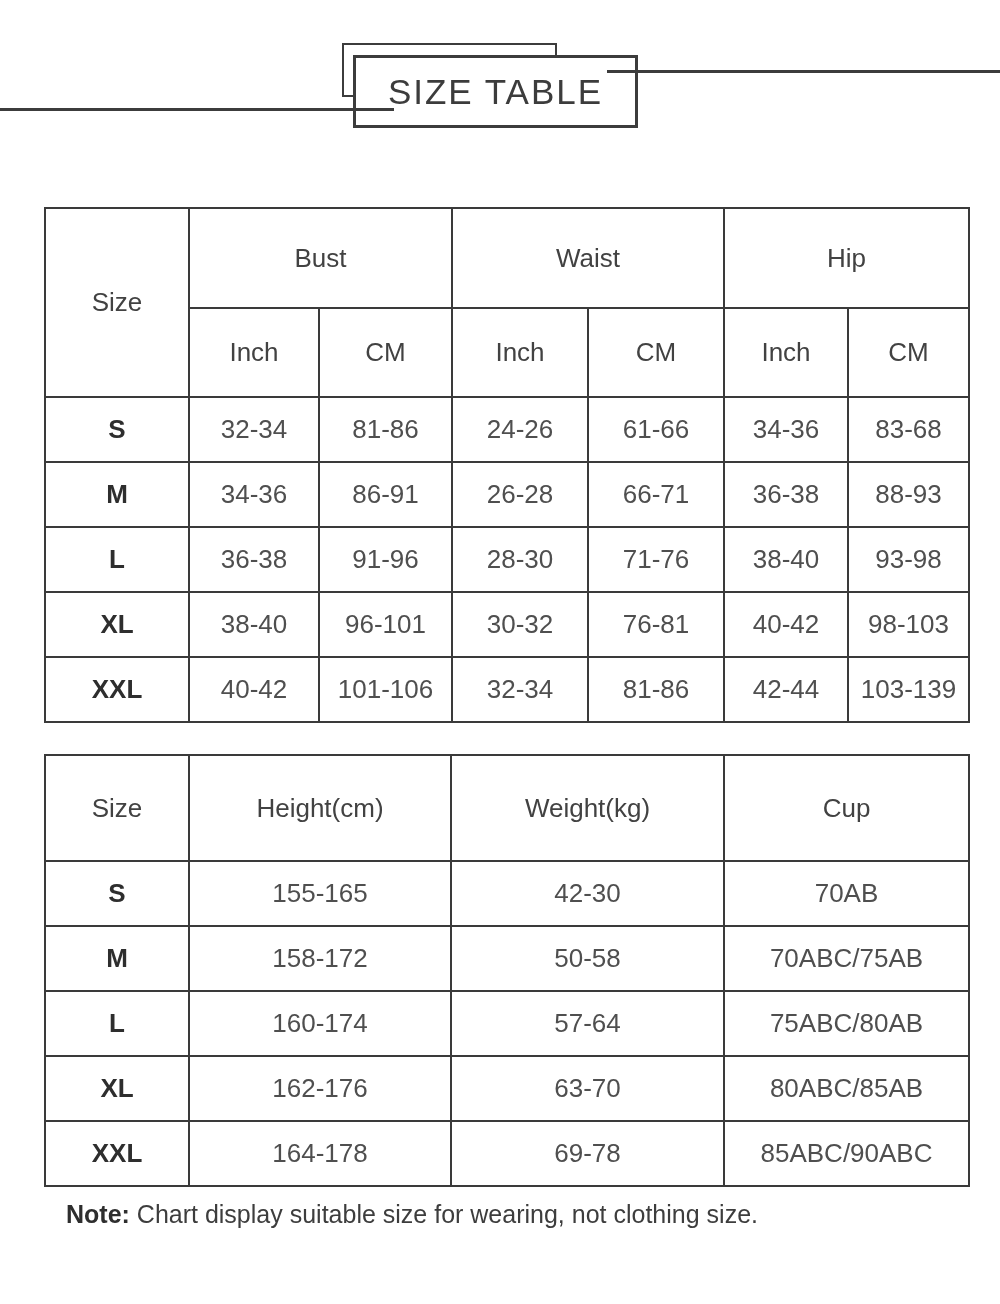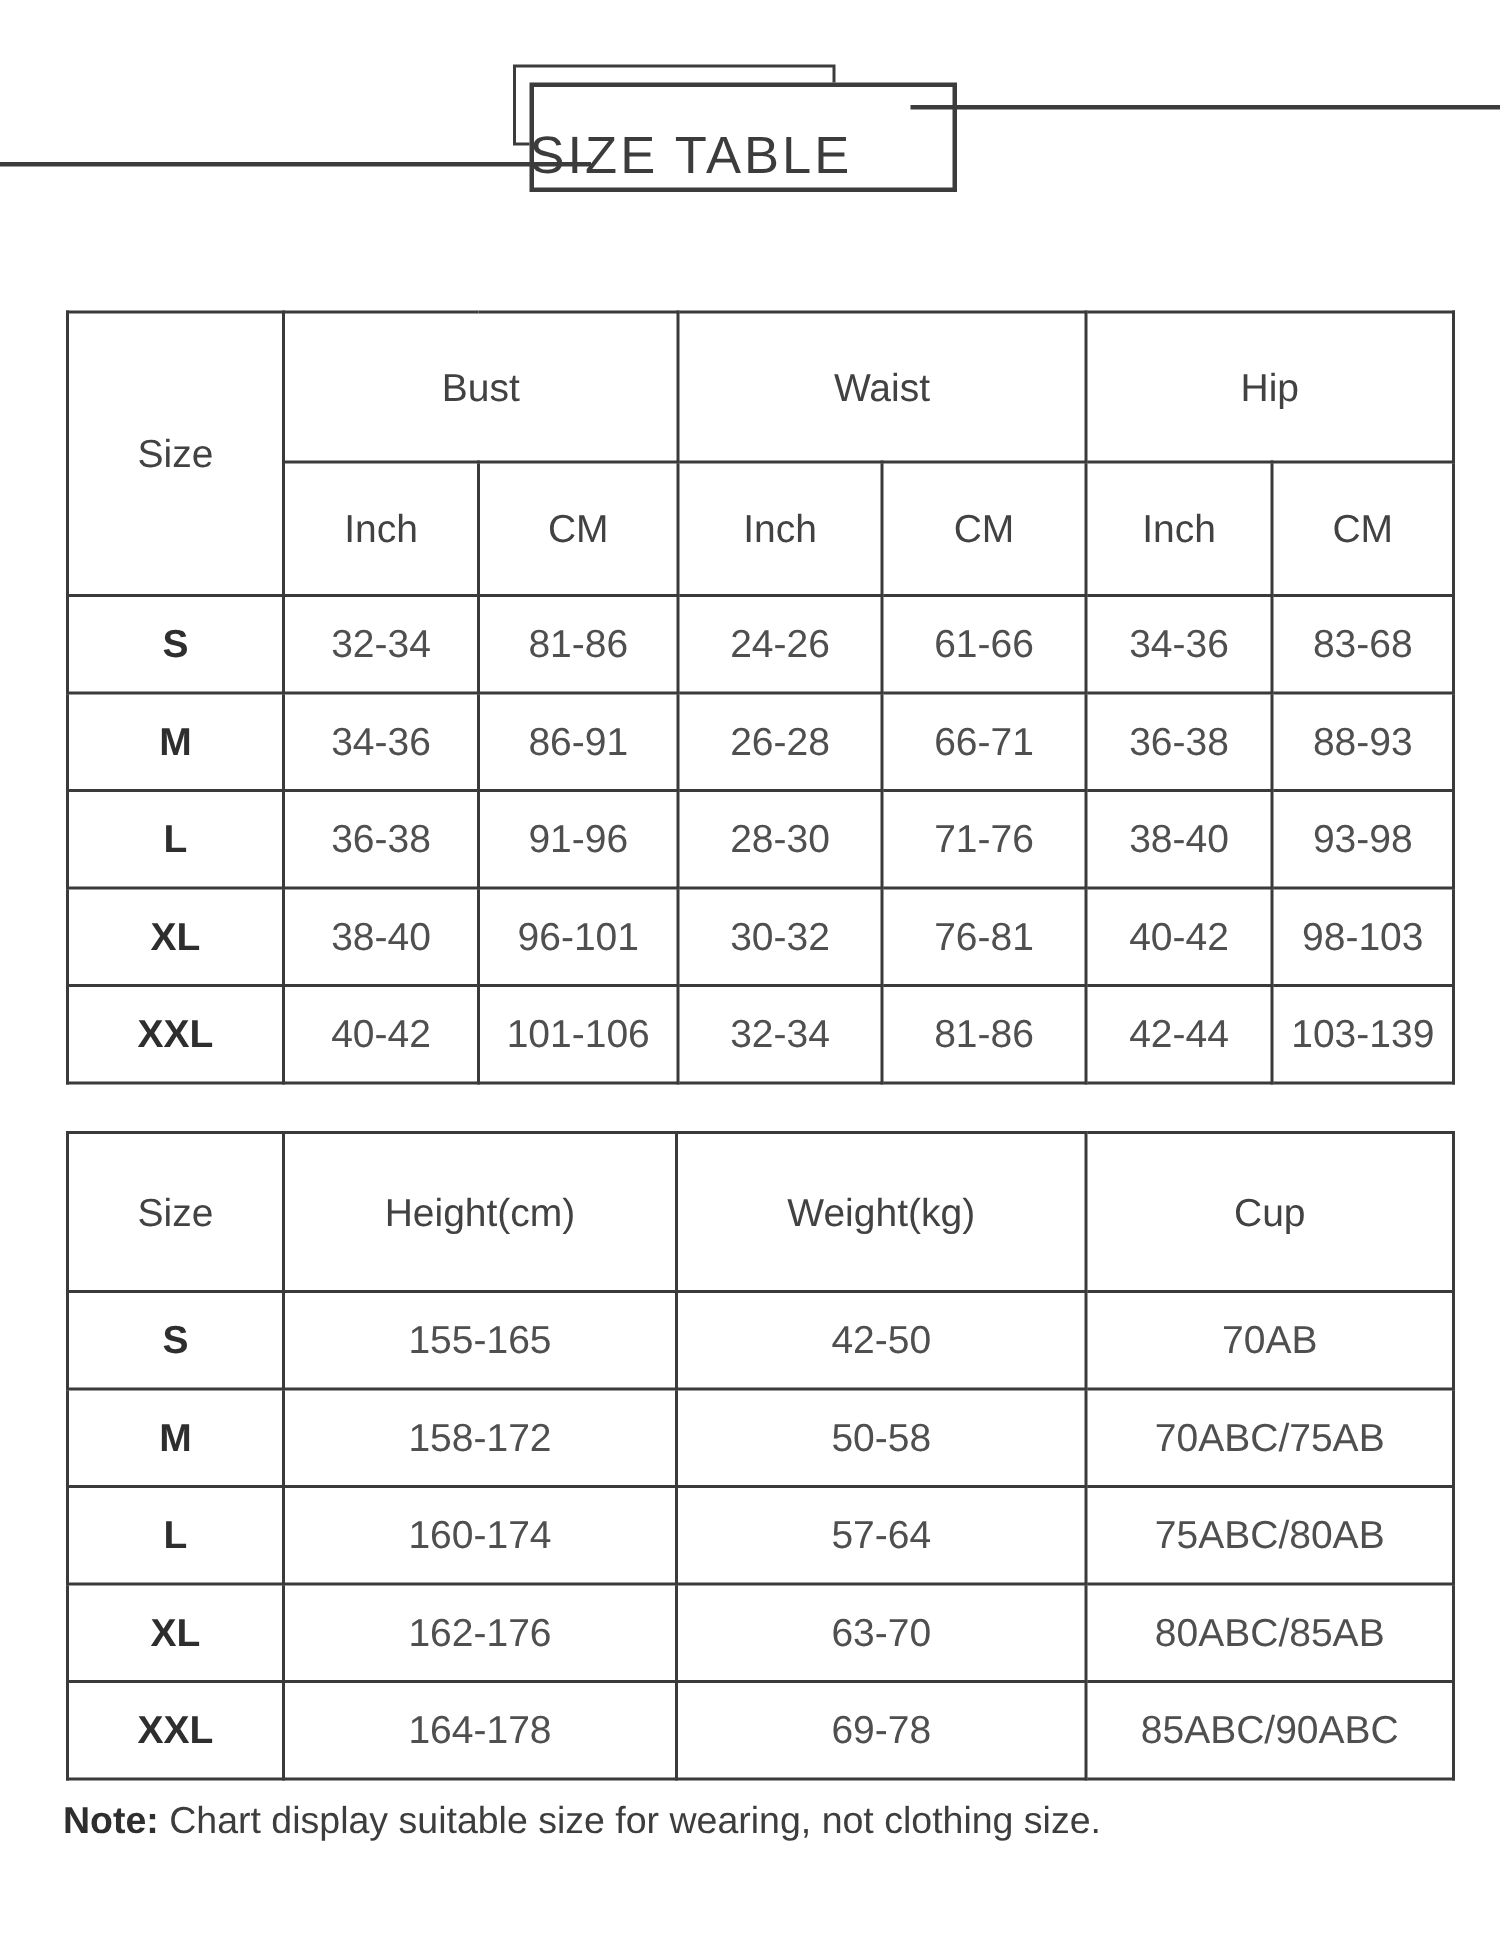--- a/index.html
+++ b/index.html
@@ -28,23 +28,22 @@
     border: 3px solid #3c3c3c;
     background: #ffffff;
   }
   .rule { position: absolute; height: 3px; background: #3c3c3c; }
   .rule-left  { left: 0px;   top: 108px; width: 394px; }
   .rule-right { left: 607px; top: 70px;  width: 393px; }
   .title-wrap {
     position: absolute;
     left: 353px; top: 55px;
     width: 285px; height: 73px;
-    display: flex; align-items: center; 
+    display: flex; align-items: center; justify-content: center;
     z-index: 5;
-    margin-top: 12px;
   }
   .title-text {
     font-size: 35px;
     letter-spacing: 2px;
     color: #3c3c3c;
     white-space: nowrap;
   }
 
   
   table.sheet {
@@ -77,21 +76,21 @@
 
   
   .note {
     position: absolute;
     left: 42px; top: 1197px;
     width: 940px;
     font-size: 25px;
     line-height: 34px;
     color: #3d3d3d;
   }
-  .note b { font-weight: bold; color: #2e2e2e; }
+  .note b { font-weight: bold; color: #2e2e2e; margin-left: 24px; }
 </style>
 </head>
 <body>
 
 <div class="stage">
 
   <div class="back-box"></div>
   <div class="front-box"></div>
   <div class="rule rule-left"></div>
   <div class="rule rule-right"></div>
@@ -182,21 +181,21 @@
     <tbody>
       <tr class="h">
         <td class="hdr">Size</td>
         <td class="hdr">Height(cm)</td>
         <td class="hdr">Weight(kg)</td>
         <td class="hdr">Cup</td>
       </tr>
       <tr class="r">
         <td class="size-label">S</td>
         <td>155-165</td>
-        <td>42-50</td>
+        <td>42-30</td>
         <td>70AB</td>
       </tr>
       <tr class="r">
         <td class="size-label">M</td>
         <td>158-172</td>
         <td>50-58</td>
         <td>70ABC/75AB</td>
       </tr>
       <tr class="r">
         <td class="size-label">L</td>

